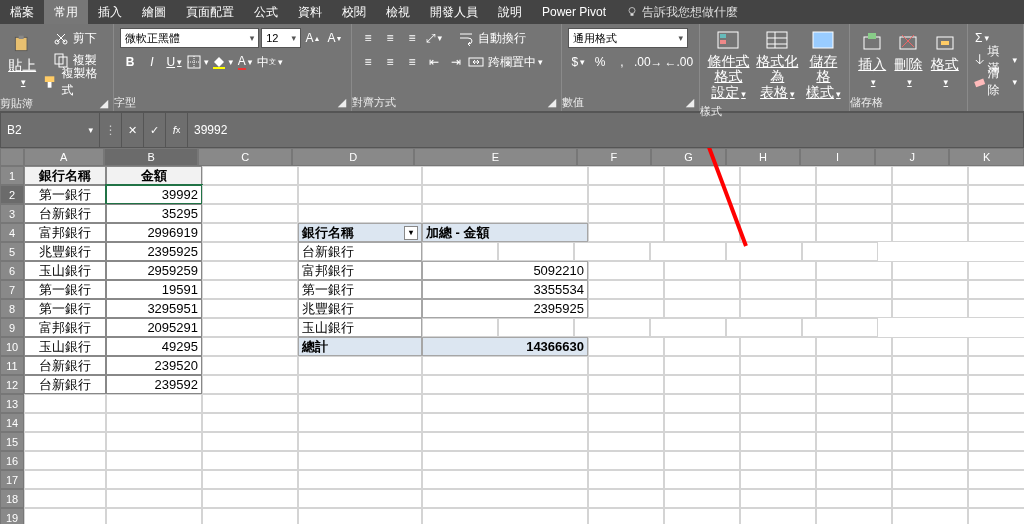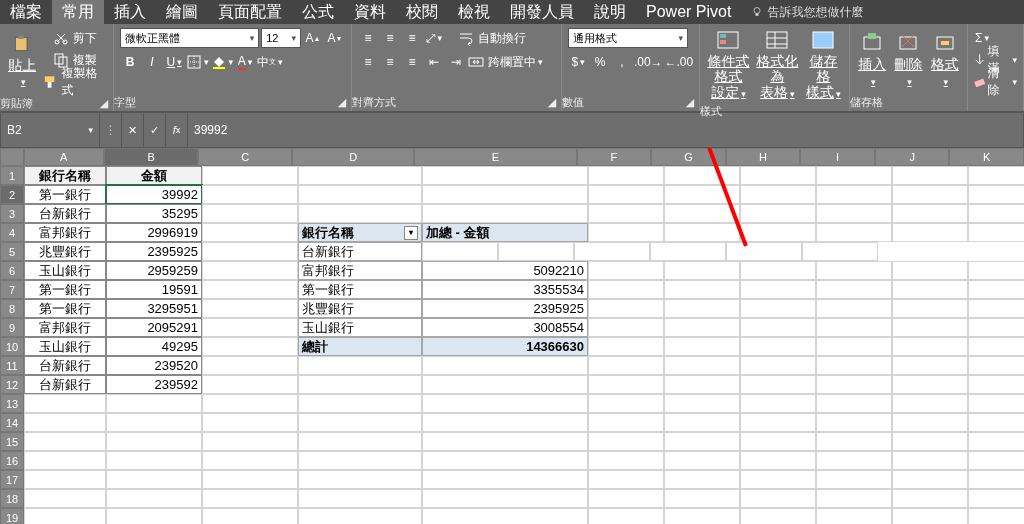--- a/index.html
+++ b/index.html
@@ -1,20 +1,20 @@
 <!DOCTYPE html>
 <html><head>
 <meta charset="utf-8">
 <style>
 * { margin:0; padding:0; box-sizing:border-box; font-family:"Microsoft JhengHei","微軟正黑體",Arial,sans-serif; }
 body { width:1024px; height:524px; background:#fff; overflow:hidden; position:relative; font-size:12px; }
 
 
 .tabs { height:24px; background:#444; display:flex; align-items:stretch; color:#fff; }
-.tablabel { padding:0 10px; display:flex; align-items:center; font-size:16px; cursor:pointer; }
+.tablabel { padding:0 10px; display:flex; align-items:center; font-size:12px; cursor:pointer; }
 .tablabel.active { background:#777; }
 .tellme { display:flex; align-items:center; gap:4px; padding:0 10px; color:#ddd; }
 .tellme svg { width:12px; height:12px; fill:#ddd; }
 
 
 .ribbon { height:88px; background:#757575; display:flex; color:#fff; border-bottom:1px solid #555; }
 .group { border-right:1px solid #8a8a8a; display:flex; flex-direction:column; }
 .group-body { flex:1; display:flex; align-items:center; padding:4px 6px; gap:4px; }
 .group-title { height:16px; font-size:11px; text-align:left; color:#eee; position:relative; }
 .launcher { position:absolute; right:2px; top:0; width:14px; height:14px; display:flex; align-items:center; justify-content:center; }
@@ -470,21 +470,20 @@
           <div class="cell wH"></div>
           <div class="cell wI"></div>
           <div class="cell wJ"></div>
           <div class="cell wK"></div>
         </div>
         <div class="cellrow">
           <div class="cell wA data ctr">富邦銀行</div>
           <div class="cell wB data r">2095291</div>
           <div class="cell wC"></div>
           <div class="cell wD piv-data">玉山銀行</div>
-          <div class="cell wE piv-data r">3008554</div>
           <div class="cell wF"></div>
           <div class="cell wG"></div>
           <div class="cell wH"></div>
           <div class="cell wI"></div>
           <div class="cell wJ"></div>
           <div class="cell wK"></div>
         </div>
         <div class="cellrow">
           <div class="cell wA data ctr">玉山銀行</div>
           <div class="cell wB data r">49295</div>

